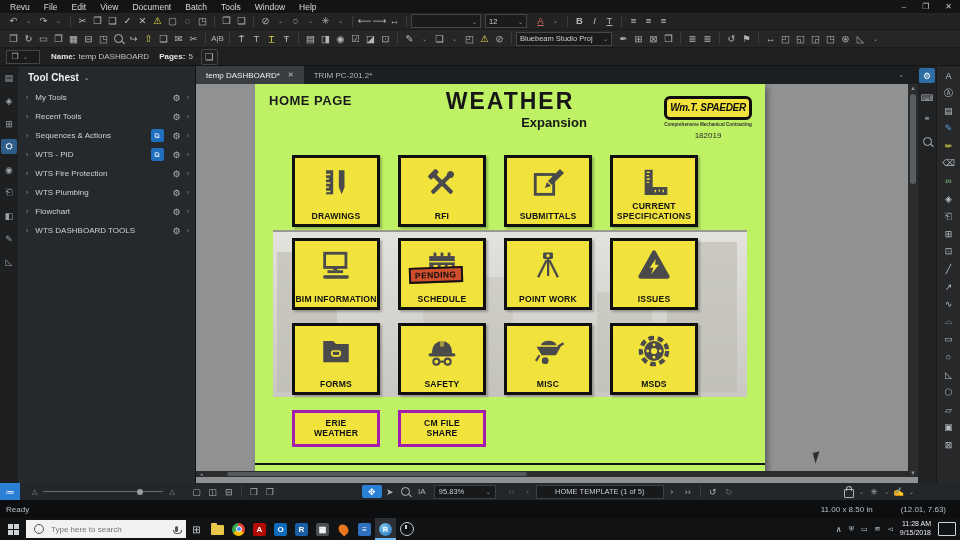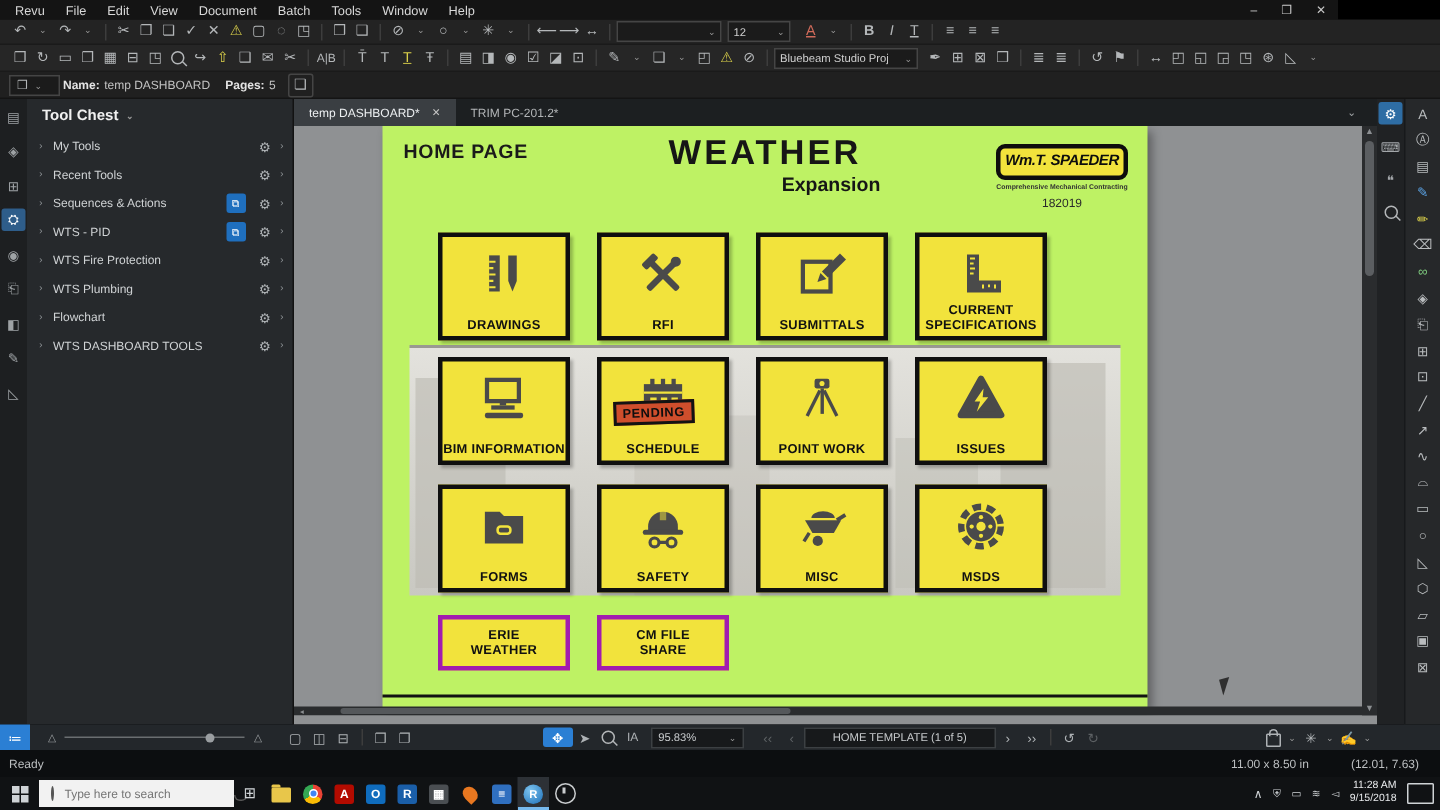--- a/index.html
+++ b/index.html
@@ -1,35 +1,35 @@
 <!DOCTYPE html>
 <html><head>
 <meta charset="utf-8">
 <style>
   html,body{margin:0;padding:0;background:#000;}
   body{width:960px;height:540px;position:relative;overflow:hidden;
        font-family:"Liberation Sans",sans-serif;-webkit-font-smoothing:antialiased;}
   .abs{position:absolute;}
   
-  #titlebar{left:0;top:0;width:892px;height:13px;background:#141414;display:flex;align-items:center;}
+  #titlebar{left:0;top:0;width:960px;height:13px;background:#141414;display:flex;align-items:center;}
   #menus{display:flex;gap:14px;margin-left:10px;}
   #menus span{font-size:8.5px;color:#d8d8d8;}
   #winctl{margin-left:auto;margin-right:8px;display:flex;gap:16px;color:#c9c9c9;font-size:8px;}
   #toolbar1{left:0;top:13px;width:960px;height:17px;background:#232323;border-bottom:1px solid #1a1a1a;display:flex;align-items:center;padding-left:6px;box-sizing:border-box;}
   #toolbar2{left:0;top:30px;width:960px;height:18px;background:#262626;border-bottom:1px solid #1a1a1a;display:flex;align-items:center;padding-left:6px;box-sizing:border-box;}
   #docbar{left:0;top:48px;width:960px;height:18px;background:#202020;border-bottom:1px solid #141414;display:flex;align-items:center;padding-left:6px;box-sizing:border-box;}
   .tbi{min-width:15px;height:14px;display:flex;align-items:center;justify-content:center;color:#b4b7b9;font-size:9.5px;line-height:1;}
   .tbi.warn{color:#d9cf4a;}
   .tbi.small{font-size:8px;}
   .sep{width:1px;height:11px;background:#3d3d3d;margin:0 4px;}
   .ddbox{height:12px;background:#1b1b1b;border:1px solid #454545;color:#cfcfcf;font-size:7.5px;display:flex;align-items:center;padding:0 3px;gap:3px;}
   .caret{font-size:6px;color:#9a9a9a;}
   .mag{width:7px;height:7px;border:1.4px solid #b4b7b9;border-radius:50%;position:relative;}
   .mag:after{content:"";position:absolute;width:4px;height:1.4px;background:#b4b7b9;transform:rotate(45deg);right:-3px;bottom:-1px;}
-  #docbar .lbl{font-size:8px;color:#e4e4e4;font-weight:bold;margin-left:2px;}
+  #docbar .lbl{font-size:8px;color:#e4e4e4;font-weight:bold;margin-left:11px;}
   #docbar .val{font-size:8px;color:#c2c2c2;margin-left:3px;}
   
   #leftstrip{left:0;top:66px;width:18px;height:417px;background:#1d1f21;display:flex;flex-direction:column;align-items:center;padding-top:4px;box-sizing:border-box;gap:8px;}
   #leftstrip .pi{width:16px;height:15px;display:flex;align-items:center;justify-content:center;color:#9ea2a5;font-size:9px;}
   #leftstrip .pi.active{background:#2e5d8a;color:#fff;border-radius:2px;}
   #toolchest{left:18px;top:66px;width:178px;height:417px;background:#26292c;border-right:1px solid #121212;box-sizing:border-box;}
   #tc-head{height:22px;display:flex;align-items:center;padding-left:10px;color:#f0f0f0;font-size:10px;font-weight:bold;gap:5px;}
   .tc-item{height:19px;display:flex;align-items:center;padding:0 6px 0 8px;color:#cfd2d4;font-size:8px;position:relative;}
   .tc-item .chev{color:#8a8e91;font-size:7px;margin-right:7px;}
   .tc-item .lab{flex:1;white-space:nowrap;overflow:hidden;}
@@ -87,21 +87,21 @@
   .sbi.bluebg{background:#2b7fd4;color:#fff;border-radius:2px;min-width:20px;}
   .insetbox{height:12px;background:#17191b;border:1px solid #3c4043;color:#c7cacc;font-size:7.5px;display:flex;align-items:center;justify-content:center;padding:0 4px;gap:4px;}
   .lock{width:8px;height:7px;border:1.2px solid #aeb2b5;border-radius:1px;position:relative;margin-top:3px;}
   .lock:before{content:"";position:absolute;left:1px;top:-4px;width:4px;height:4px;border:1.2px solid #aeb2b5;border-bottom:none;border-radius:3px 3px 0 0;}
   #statusrow2{left:0;top:500px;width:960px;height:18px;background:#0c0e10;display:flex;align-items:center;color:#bcbfc1;font-size:8px;}
   
   #taskbar{left:0;top:518px;width:960px;height:22px;background:#101214;display:flex;align-items:center;}
   #start{width:26px;height:22px;display:flex;align-items:center;justify-content:center;}
   .winlogo{display:grid;grid-template-columns:5px 5px;grid-template-rows:5px 5px;gap:1px;}
   .winlogo i{background:#cfd3d6;}
-  #searchbox{width:130px;height:18px;background:#f2f2f2;display:flex;align-items:center;gap:5px;padding:0 8px;box-sizing:border-box;}
+  #searchbox{width:160px;height:18px;background:#f2f2f2;display:flex;align-items:center;gap:5px;padding:0 8px;box-sizing:border-box;}
   #searchbox input{border:none;background:transparent;outline:none;font-size:8px;color:#333;width:108px;font-family:"Liberation Sans",sans-serif;}
   .cortana{width:8px;height:8px;border:1.5px solid #555;border-radius:50%;}
   .micb{width:3px;height:6px;background:#555;border-radius:2px;position:relative;margin-left:auto;}
   .micb:after{content:"";position:absolute;left:-2px;bottom:-2px;width:7px;height:3px;border:1px solid #555;border-top:none;border-radius:0 0 4px 4px;}
   .tba{width:21px;height:22px;display:flex;align-items:center;justify-content:center;position:relative;}
   .tba.active{background:#2d3136;box-shadow:inset 0 -2px 0 #76b9ed;}
   .appsq{width:13px;height:13px;display:flex;align-items:center;justify-content:center;font-size:8px;font-weight:bold;color:#fff;border-radius:2px;}
   .chrome{width:13px;height:13px;border-radius:50%;background:conic-gradient(#ea4335 0 33%,#fbbc05 0 66%,#34a853 0 100%);position:relative;}
   .chrome:after{content:"";position:absolute;left:3.5px;top:3.5px;width:6px;height:6px;border-radius:50%;background:#4285f4;border:1px solid #fff;box-sizing:border-box;}
   .folder{width:13px;height:10px;background:#e8c64a;border-radius:1px;position:relative;margin-top:2px;}

